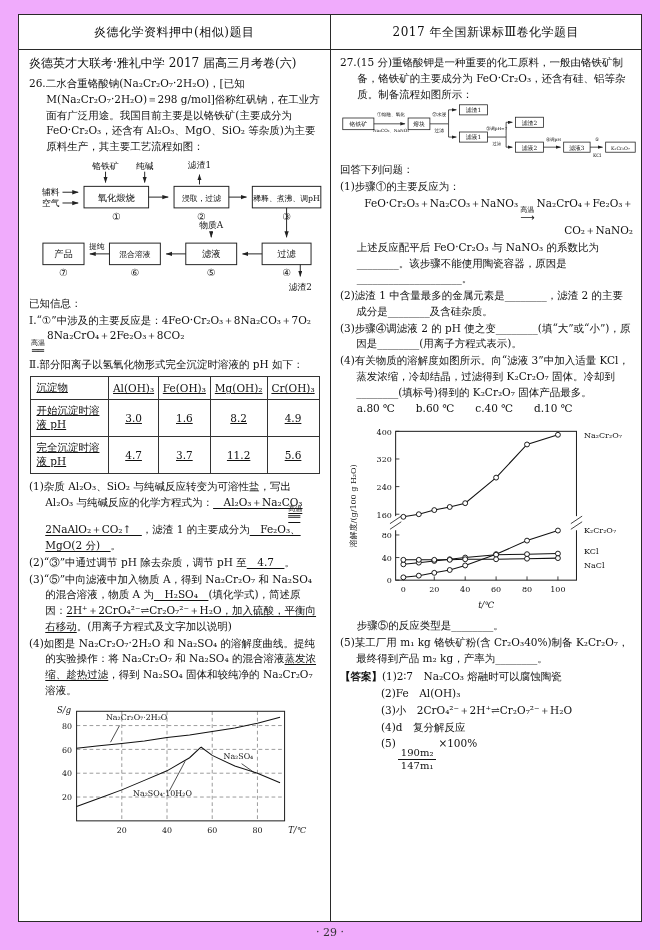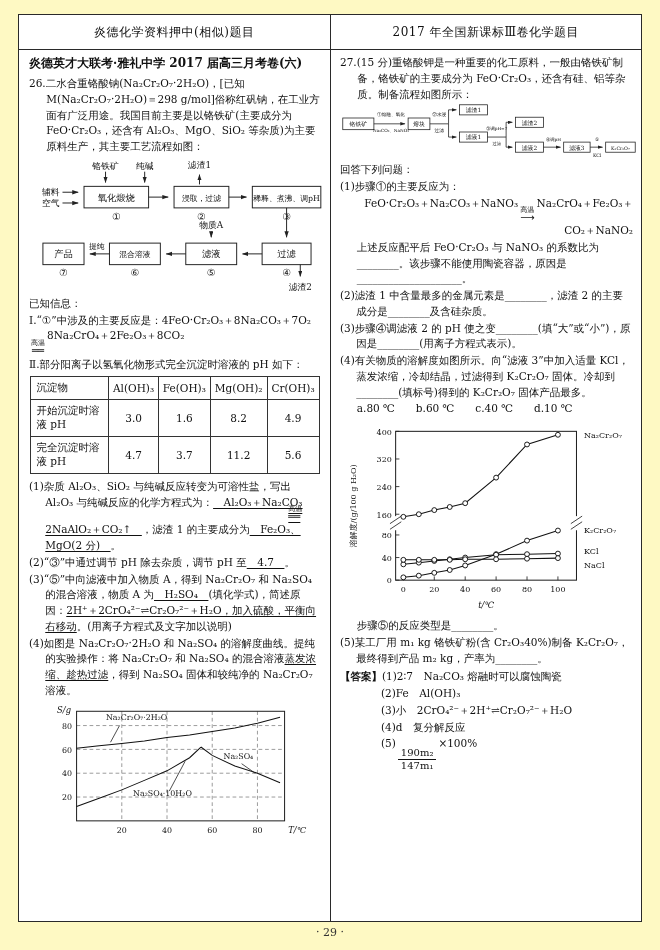--- a/index.html
+++ b/index.html
@@ -1,46 +1,46 @@
 <!DOCTYPE html>
 <html><head>
 <meta charset="utf-8">
 <style>
   html,body{margin:0;padding:0;background:#fff;}
-  .page{position:relative;width:660px;height:950px;background:#fef9c3;
+  .page{position:relative;width:660px;height:950px;background:#f0abfc;
         font-family:"DejaVu Serif","Liberation Serif",serif;color:#111;}
   .sheet{position:absolute;left:18px;top:14px;width:624px;height:908px;
          border:1.5px solid #2a2a2a;box-sizing:border-box;background:#fff;}
   .hdr{display:flex;height:34px;border-bottom:1.5px solid #2a2a2a;}
   .hcell{flex:1;display:flex;align-items:center;justify-content:center;
          font-size:12px;letter-spacing:.5px;}
   .hl{border-right:1.5px solid #2a2a2a;}
   .cols{display:flex;height:calc(100% - 34px);}
   .colL{width:312px;border-right:1.5px solid #2a2a2a;box-sizing:border-box;
         padding:3px 9px 0 10px;overflow:hidden;}
   .colR{flex:1;box-sizing:border-box;padding:3px 8px 0 9px;overflow:hidden;}
-  .subtitle{font-weight:bold;font-size:12px;padding:2px 0 3px 0;}
+  .subtitle{font-weight:normal;font-size:12px;padding:2px 0 3px 0;}
   .para{font-size:10.5px;line-height:1.5;margin:1px 0;}
   .hang{padding-left:1.65em;text-indent:-1.65em;}
   .hang2{padding-left:1.55em;text-indent:-1.55em;}
   .ind2{padding-left:1.6em;}
   .eqline{padding-left:1.8em;text-align:right;}
   .q27{margin-top:2px;}
   .u{text-decoration:underline;text-underline-offset:2px;margin-top:40px;}
   .b{font-weight:bold;}
   .eqa{display:inline-flex;flex-direction:column;align-items:center;
        vertical-align:-0.5em;line-height:1;margin:0 2px;
        font-family:"DejaVu Sans","Liberation Sans",sans-serif;}
   .eqlbl{font-size:7px;}
   .eqln{font-size:10px;margin-top:-1px;}
   .frac{display:inline-flex;flex-direction:column;align-items:center;
         vertical-align:-0.9em;line-height:1.15;margin:0 2px;font-size:10px;text-align:right;}
   .num{border-bottom:1px solid #111;padding:0 3px;}
   .phtab{border-collapse:collapse;margin:4px auto 5px auto;font-size:10.5px;width:99%;}
-  .phtab th,.phtab td{border:1px solid #333;padding:4px 2px;text-align:center;font-weight:normal;}
+  .phtab th,.phtab td{border:1px solid #333;padding:4px 2px;text-align:center;font-weight:normal;text-decoration:underline;}
   .phtab .lab{text-align:left;padding-left:5px;width:27%;}
   .ansblk{margin-top:3px;}
   .indA{padding-left:3.9em;}
   .pageno{position:absolute;left:0;right:0;top:926px;text-align:center;font-size:11px;color:#333;}
   svg{font-family:inherit;display:block;}
   .chart{margin:3px auto 2px auto;}
   .flowchart{margin:2px auto;}
   .fr{fill:none;stroke:#222;stroke-width:1.1;}
   .fr2{stroke:#222;stroke-width:0.9;fill:none;}
   .gridd{stroke:#666;stroke-width:0.7;stroke-dasharray:4 3;fill:none;}

